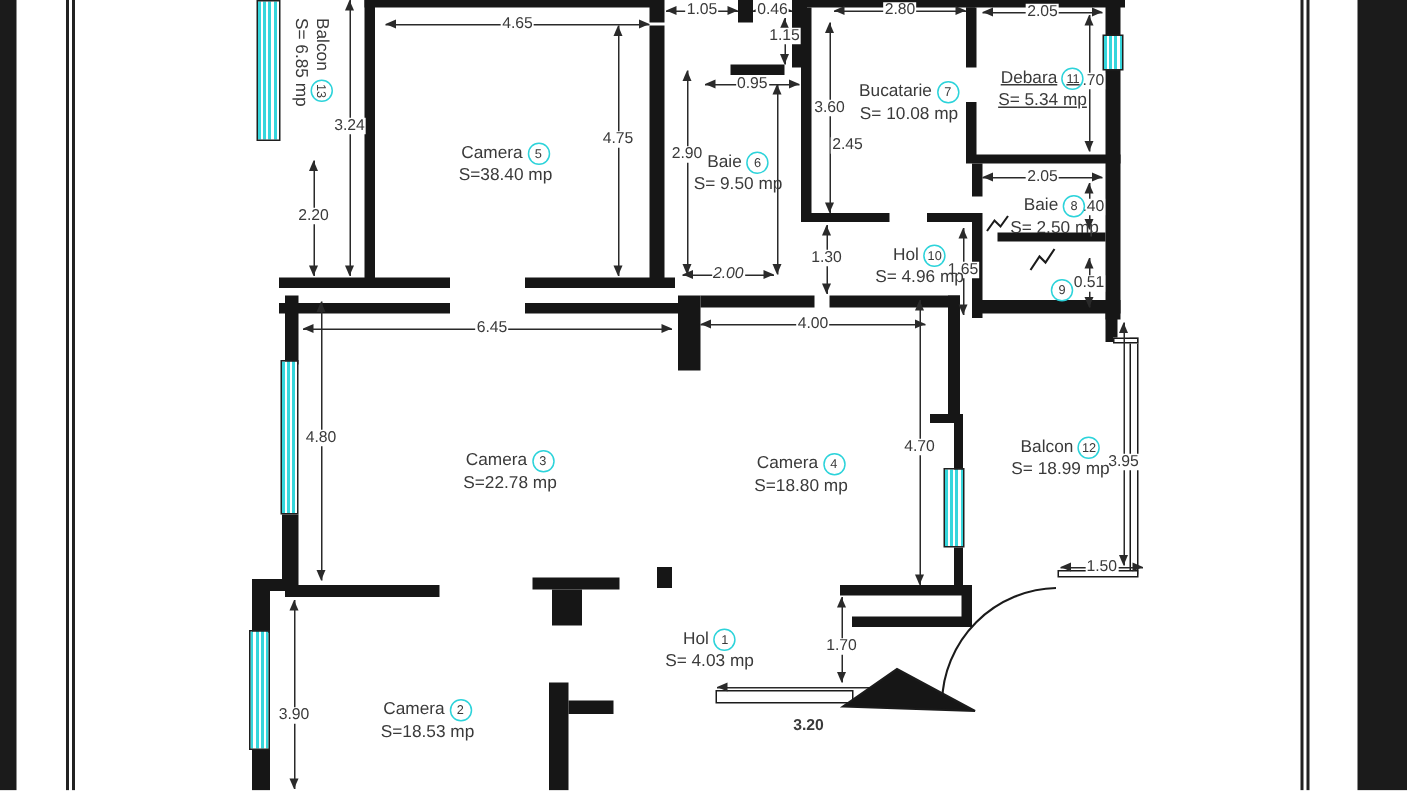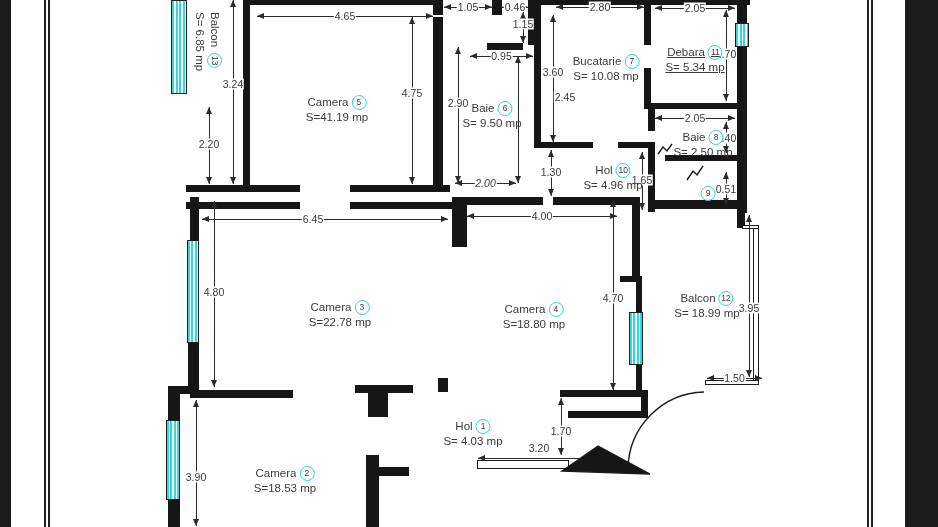--- a/index.html
+++ b/index.html
@@ -174,21 +174,21 @@
     <div class="dimarrow" style="left: 409px; top: 17px; border-left: 3px solid transparent; border-right: 3px solid transparent; border-bottom: 7px solid rgb(42, 42, 42);"></div>
     <div class="dimarrow" style="left: 409px; top: 177px; border-left: 3px solid transparent; border-right: 3px solid transparent; border-top: 7px solid rgb(42, 42, 42);"></div>
     <div class="dimtext" style="left: 412px; top: 93px;">4.75</div>
     <div class="dimline" style="left: 209px; top: 107px; width: 1px; height: 77px;"></div>
     <div class="dimarrow" style="left: 206px; top: 107px; border-left: 3px solid transparent; border-right: 3px solid transparent; border-bottom: 7px solid rgb(42, 42, 42);"></div>
     <div class="dimarrow" style="left: 206px; top: 177px; border-left: 3px solid transparent; border-right: 3px solid transparent; border-top: 7px solid rgb(42, 42, 42);"></div>
     <div class="dimtext" style="left: 209px; top: 144px;">2.20</div>
     <div class="dimline" style="left: 202px; top: 219px; width: 246px; height: 1px;"></div>
     <div class="dimarrow" style="left: 202px; top: 216px; border-top: 3px solid transparent; border-bottom: 3px solid transparent; border-right: 7px solid rgb(42, 42, 42);"></div>
     <div class="dimarrow" style="left: 441px; top: 216px; border-top: 3px solid transparent; border-bottom: 3px solid transparent; border-left: 7px solid rgb(42, 42, 42);"></div>
-    <div class="dimtext" style="left: 313px; top: 219px; text-align: right;">6.45</div>
+    <div class="dimtext" style="left: 328px; top: 219px; text-align: right;">6.45</div>
     <div class="dimline" style="left: 467px; top: 216px; width: 150px; height: 1px;"></div>
     <div class="dimarrow" style="left: 467px; top: 213px; border-top: 3px solid transparent; border-bottom: 3px solid transparent; border-right: 7px solid rgb(42, 42, 42);"></div>
     <div class="dimarrow" style="left: 610px; top: 213px; border-top: 3px solid transparent; border-bottom: 3px solid transparent; border-left: 7px solid rgb(42, 42, 42);"></div>
     <div class="dimtext" style="left: 542px; top: 216px;">4.00</div>
     <div class="dimline" style="left: 214px; top: 201px; width: 1px; height: 186px;"></div>
     <div class="dimarrow" style="left: 211px; top: 201px; border-left: 3px solid transparent; border-right: 3px solid transparent; border-bottom: 7px solid rgb(42, 42, 42);"></div>
     <div class="dimarrow" style="left: 211px; top: 380px; border-left: 3px solid transparent; border-right: 3px solid transparent; border-top: 7px solid rgb(42, 42, 42);"></div>
     <div class="dimtext" style="left: 214px; top: 292px;">4.80</div>
     <div class="dimline" style="left: 613px; top: 200px; width: 1px; height: 190px;"></div>
     <div class="dimarrow" style="left: 610px; top: 200px; border-left: 3px solid transparent; border-right: 3px solid transparent; border-bottom: 7px solid rgb(42, 42, 42);"></div>
@@ -202,35 +202,35 @@
     <div class="dimarrow" style="left: 707px; top: 375px; border-top: 3px solid transparent; border-bottom: 3px solid transparent; border-right: 7px solid rgb(42, 42, 42);"></div>
     <div class="dimarrow" style="left: 755px; top: 375px; border-top: 3px solid transparent; border-bottom: 3px solid transparent; border-left: 7px solid rgb(42, 42, 42);"></div>
     <div class="dimtext" style="left: 734.5px; top: 378px;">1.50</div>
     <div class="dimline" style="left: 561px; top: 398px; width: 1px; height: 57px;"></div>
     <div class="dimarrow" style="left: 558px; top: 398px; border-left: 3px solid transparent; border-right: 3px solid transparent; border-bottom: 7px solid rgb(42, 42, 42);"></div>
     <div class="dimarrow" style="left: 558px; top: 448px; border-left: 3px solid transparent; border-right: 3px solid transparent; border-top: 7px solid rgb(42, 42, 42);"></div>
     <div class="dimtext" style="left: 561px; top: 431px;">1.70</div>
     <div class="dimline" style="left: 478px; top: 458px; width: 122px; height: 1px;"></div>
     <div class="dimarrow" style="left: 478px; top: 455px; border-top: 3px solid transparent; border-bottom: 3px solid transparent; border-right: 7px solid rgb(42, 42, 42);"></div>
     <div class="dimarrow" style="left: 593px; top: 455px; border-top: 3px solid transparent; border-bottom: 3px solid transparent; border-left: 7px solid rgb(42, 42, 42);"></div>
-    <div class="dimtext" style="left: 539px; top: 448px;">3.20</div>
+    <div class="dimtext" style="left: 539px; top: 484px; font-weight: bold;">3.20</div>
     <div class="dimline" style="left: 196px; top: 400px; width: 1px; height: 126px;"></div>
     <div class="dimarrow" style="left: 193px; top: 400px; border-left: 3px solid transparent; border-right: 3px solid transparent; border-bottom: 7px solid rgb(42, 42, 42);"></div>
     <div class="dimarrow" style="left: 193px; top: 519px; border-left: 3px solid transparent; border-right: 3px solid transparent; border-top: 7px solid rgb(42, 42, 42);"></div>
     <div class="dimtext" style="left: 196px; top: 477px;">3.90</div>
     <div class="rotlabel" style="left: 193px; top: 12px;">
       <div>Balcon <span class="badge">13</span></div>
       <div>S= 6.85 mp</div>
     </div>
     <div class="roomlabel" style="left: 337px; top: 95px;">
       <div class="roomname">
         <span>Camera</span>
         <span class="badge">5</span>
       </div>
-      <div class="roomarea">S=41.19 mp</div>
+      <div class="roomarea">S=38.40 mp</div>
     </div>
     <div class="roomlabel" style="left: 492px; top: 101px;">
       <div class="roomname">
         <span>Baie</span>
         <span class="badge">6</span>
       </div>
       <div class="roomarea">S= 9.50 mp</div>
     </div>
     <div class="roomlabel" style="left: 606px; top: 54px;">
       <div class="roomname">

